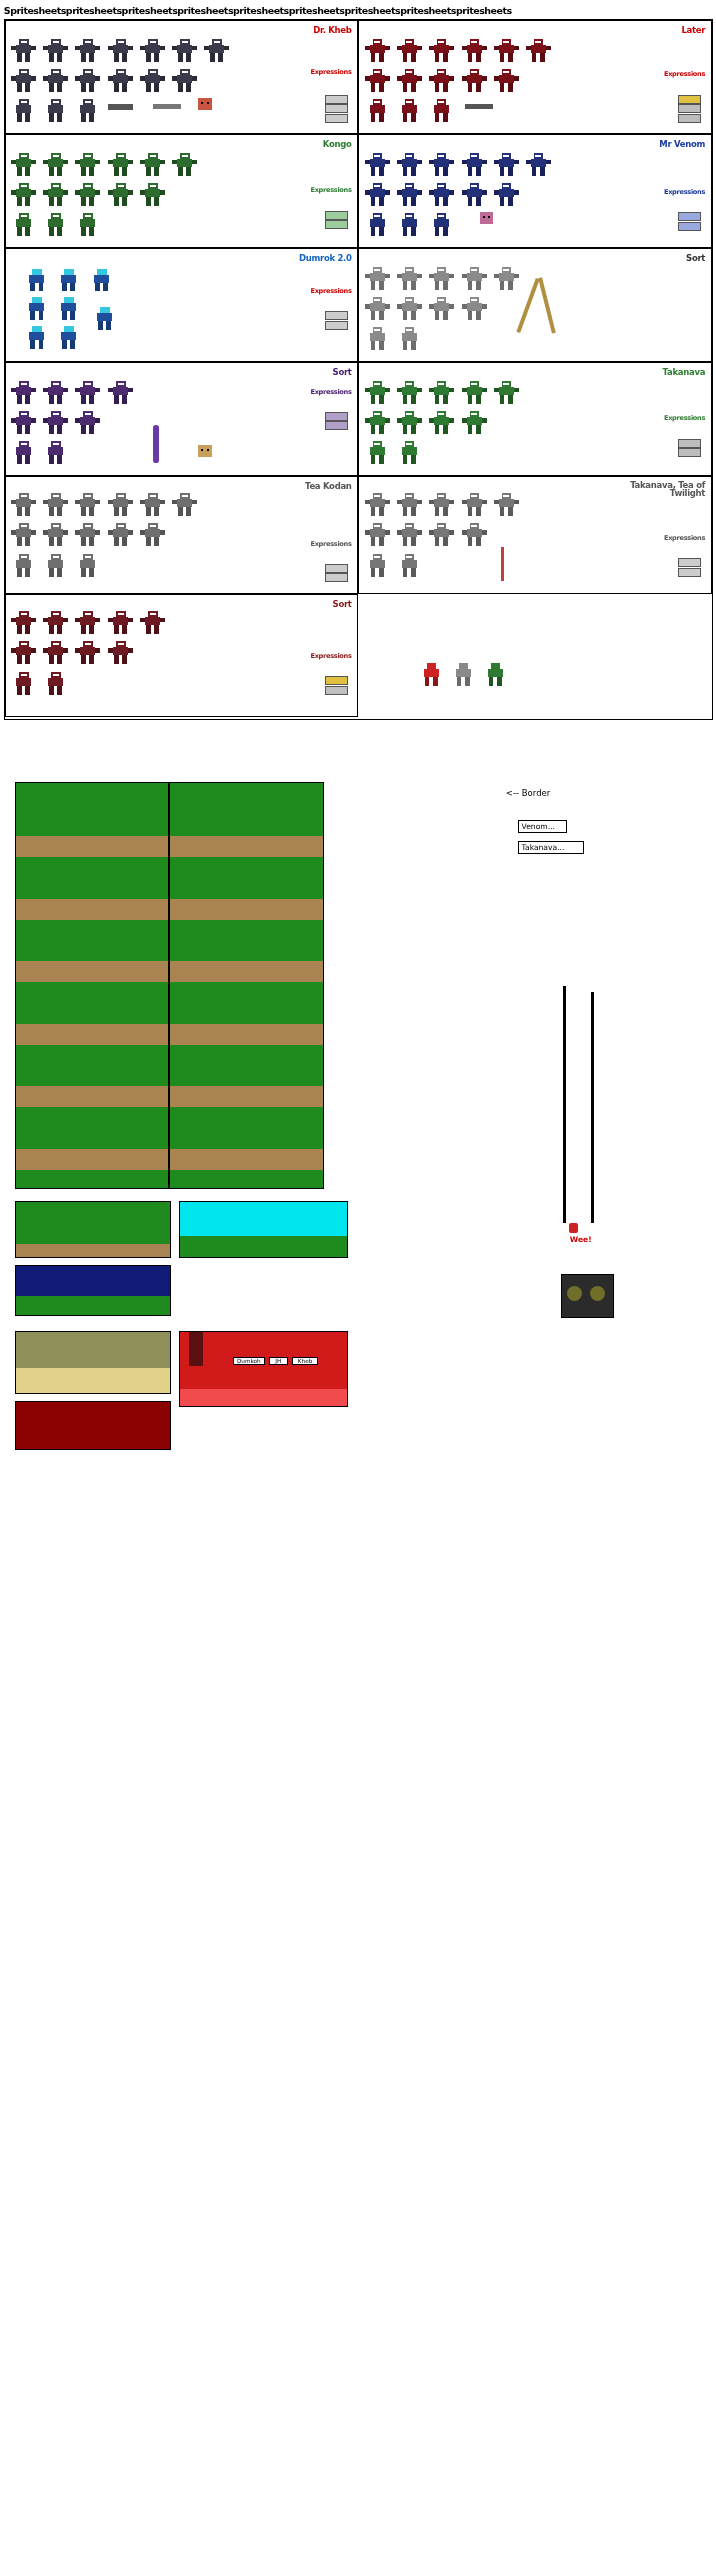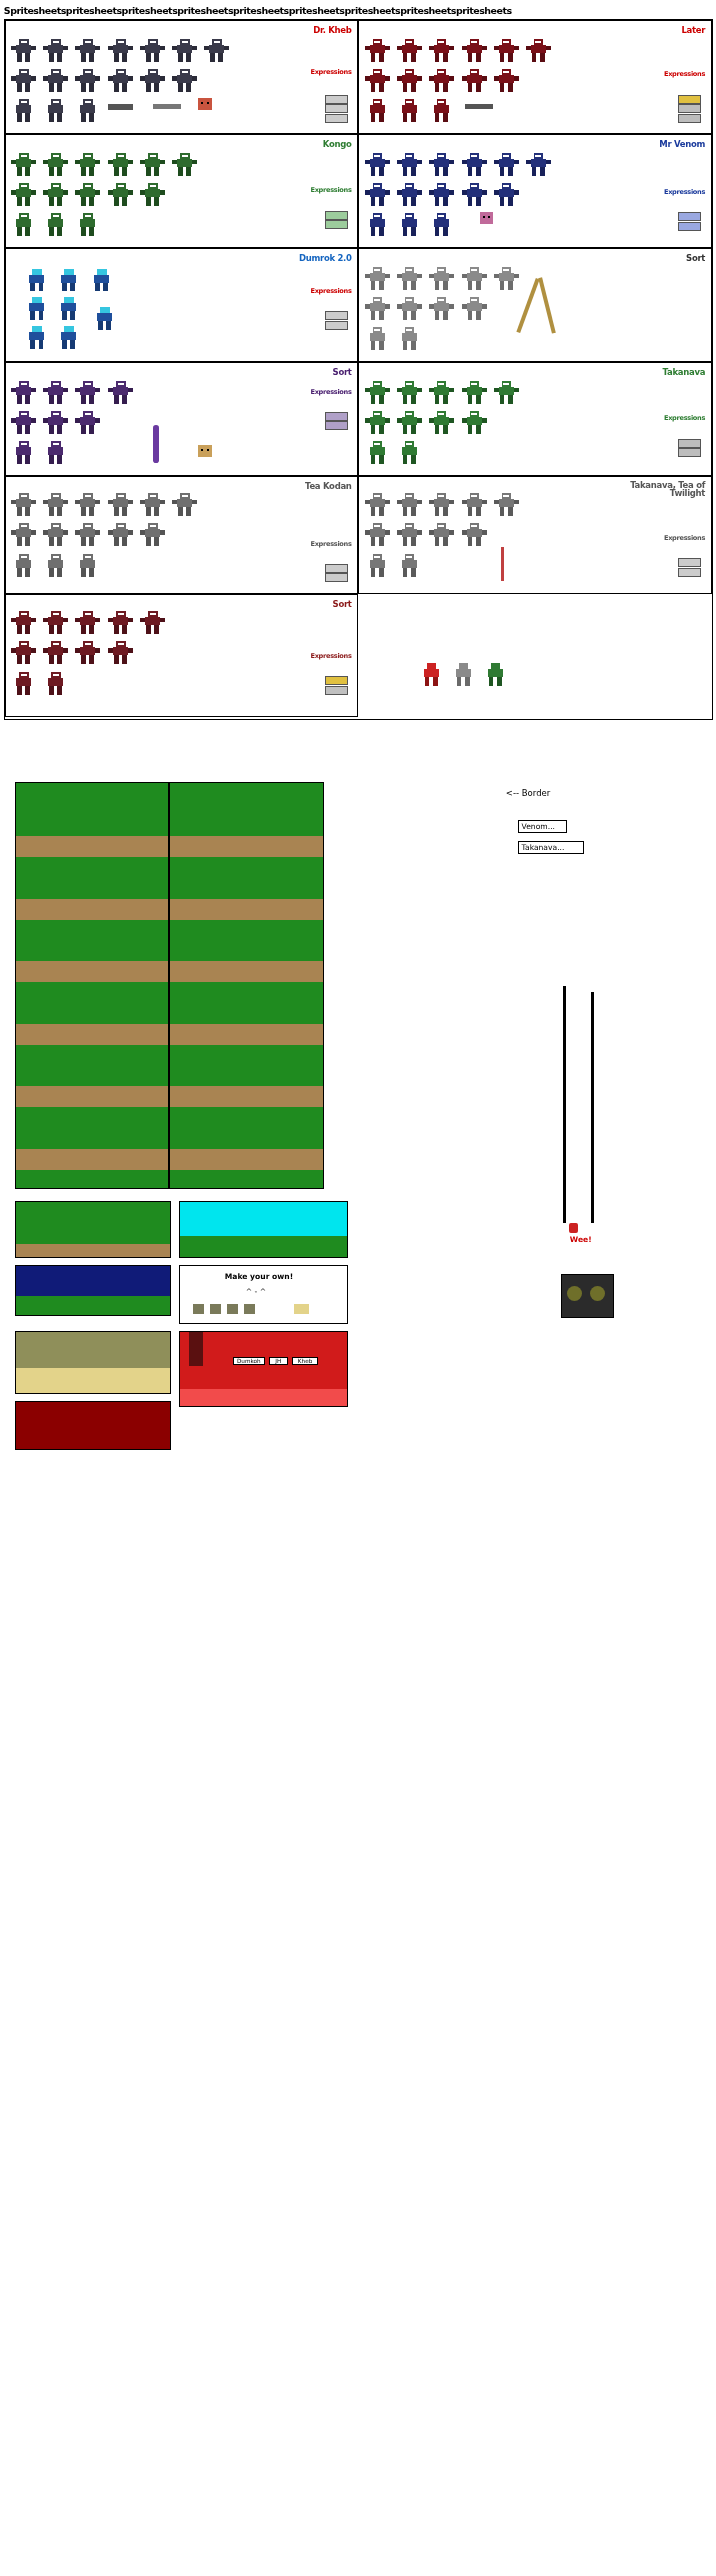--- a/index.html
+++ b/index.html
@@ -1648,29 +1648,20 @@
   <div class="tile" style="left:11.4px;top:419px;width:156px;height:57px;background:#1f8b1f">
     <div style="position:absolute;left:0;bottom:0;width:100%;height:13.3px;background:#a98452"></div>
   </div>
   <div class="tile" style="left:175px;top:419px;width:169px;height:57px;background:#00e5ee">
     <div style="position:absolute;left:0;bottom:0;width:100%;height:21px;background:#1f8b1f"></div>
   </div>
 
   <div class="tile" style="left:11.4px;top:483px;width:156px;height:51px;background:#101b78">
     <div style="position:absolute;left:0;bottom:0;width:100%;height:19px;background:#1f8b1f"></div>
   </div>
-  <div class="tile" style="left:175px;top:483px;width:169px;height:59px;background:#ffffff">
-    <div class="makeown" style="left:45px;top:5.7px">Make your own!</div>
-    <div class="makeown" style="left:66px;top:21px;font-weight:normal">^ - ^</div>
-    <div style="position:absolute;left:13.3px;top:38px;width:11.4px;height:9.5px;background:#7a7a5a"></div>
-    <div style="position:absolute;left:30px;top:38px;width:11.4px;height:9.5px;background:#7a7a5a"></div>
-    <div style="position:absolute;left:47px;top:38px;width:11.4px;height:9.5px;background:#7a7a5a"></div>
-    <div style="position:absolute;left:64px;top:38px;width:11.4px;height:9.5px;background:#7a7a5a"></div>
-    <div style="position:absolute;left:114px;top:38px;width:15px;height:9.5px;background:#e3d38a"></div>
-  </div>
 
   <div class="radio" style="left:557px;top:492px;width:51px;height:42px;background:#2b2b2b;border:1.9px solid #000">
     <div style="position:absolute;left:5.7px;top:11.4px;width:15px;height:15px;border-radius:50%;background:#6f6f2a"></div>
     <div style="position:absolute;left:28px;top:11.4px;width:15px;height:15px;border-radius:50%;background:#6f6f2a"></div>
   </div>
 
   <div class="tile" style="left:11.4px;top:549px;width:156px;height:63px;background:#8f8f5a">
     <div style="position:absolute;left:0;bottom:0;width:100%;height:24.6px;background:#e3d38a"></div>
   </div>
   <div class="tile" style="left:175px;top:549px;width:169px;height:76px;background:#d11b1b">

